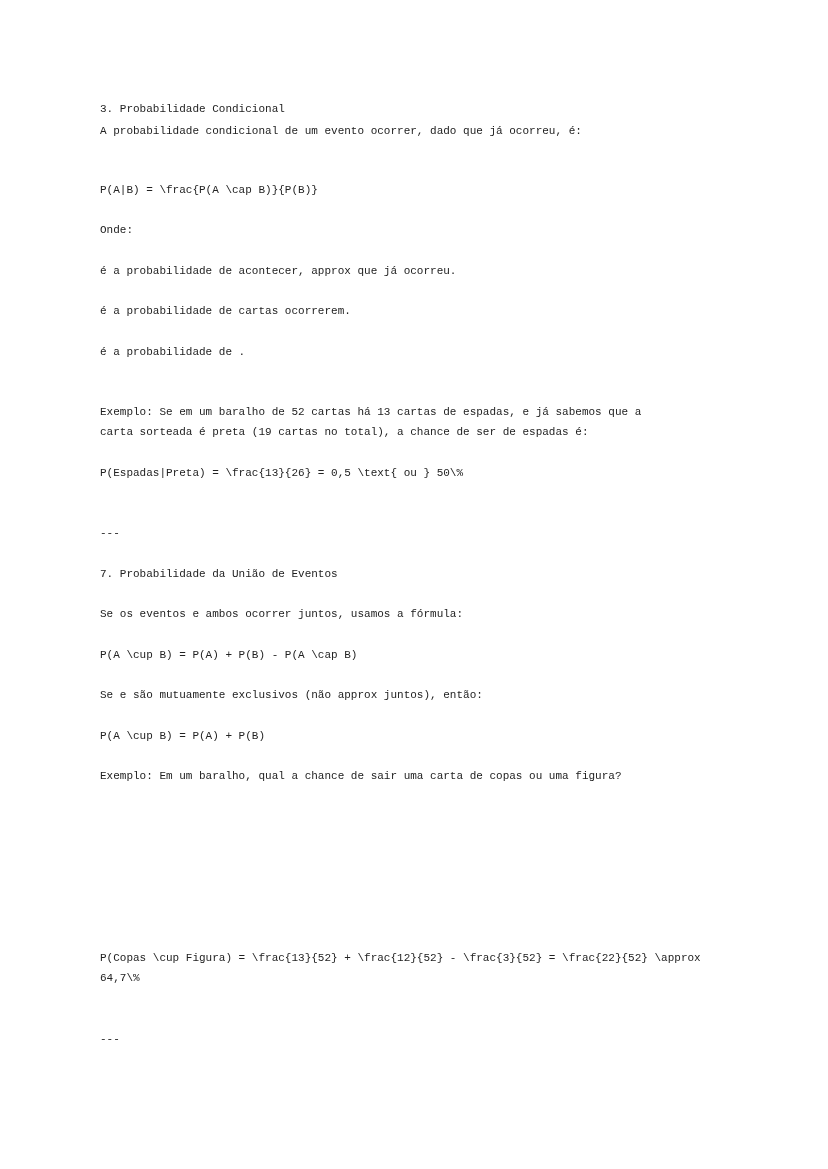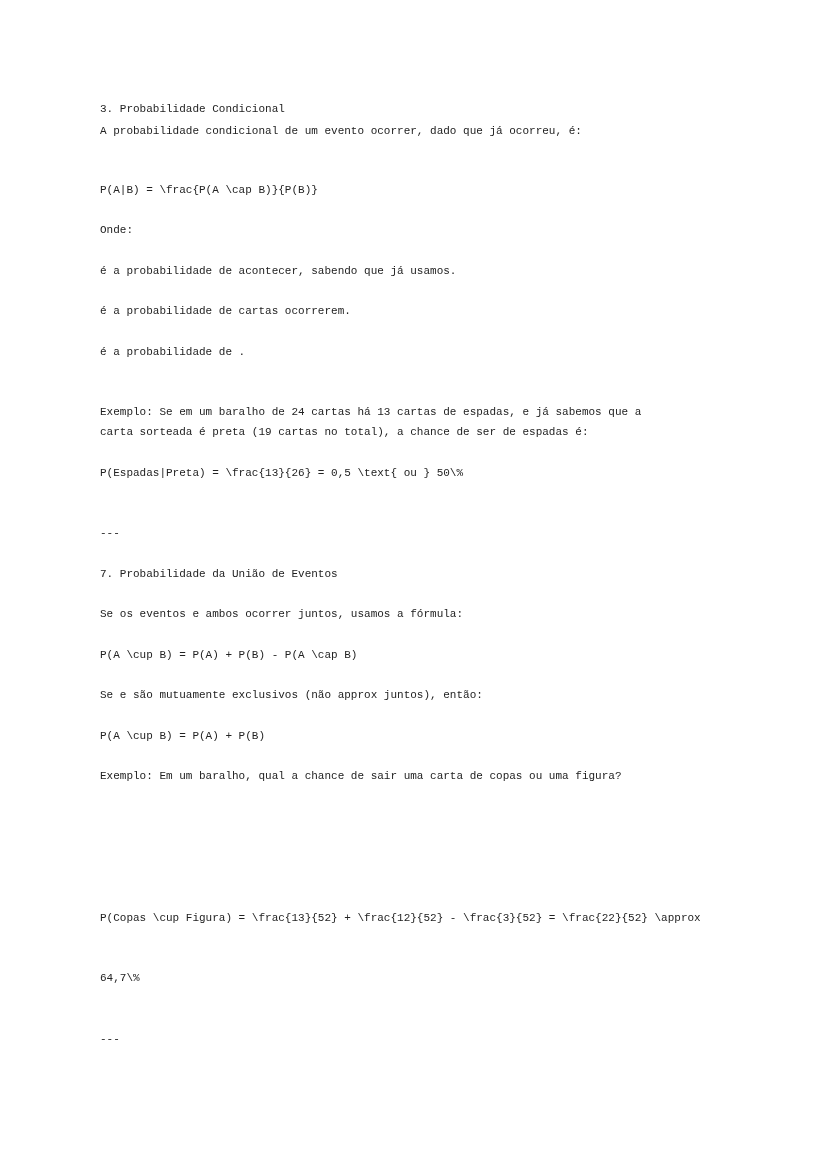--- a/index.html
+++ b/index.html
@@ -8,30 +8,30 @@
     .line { position: absolute; left: 100px; font-size: 11px; line-height: 20px; white-space: nowrap; font-family: Liberation Mono, monospace; }
   </style>
 </head>
 <body>
 
 <div>
   <div class="line" style="top:99px">3. Probabilidade Condicional</div>
   <div class="line" style="top:121px">A probabilidade condicional de um evento  ocorrer, dado que  já ocorreu, é:</div>
   <div class="line" style="top:180px">P(A|B) = \frac{P(A \cap B)}{P(B)}</div>
   <div class="line" style="top:220px">Onde:</div>
-  <div class="line" style="top:261px"> é a probabilidade de  acontecer, sabendo que  já usamos.</div>
+  <div class="line" style="top:261px"> é a probabilidade de  acontecer, approx que  já ocorreu.</div>
   <div class="line" style="top:301px"> é a probabilidade de cartas ocorrerem.</div>
   <div class="line" style="top:342px"> é a probabilidade de .</div>
-  <div class="line" style="top:402px">Exemplo: Se em um baralho de 24 cartas há 13 cartas de espadas, e já sabemos que a</div>
+  <div class="line" style="top:402px">Exemplo: Se em um baralho de 52 cartas há 13 cartas de espadas, e já sabemos que a</div>
   <div class="line" style="top:422px">carta sorteada é preta (19 cartas no total), a chance de ser de espadas é:</div>
   <div class="line" style="top:463px">P(Espadas|Preta) = \frac{13}{26} = 0,5 \text{ ou } 50\%</div>
   <div class="line" style="top:523px">---</div>
 
   <div class="line" style="top:564px">7. Probabilidade da União de Eventos</div>
   <div class="line" style="top:604px">Se os eventos  e  ambos ocorrer juntos, usamos a fórmula:</div>
   <div class="line" style="top:645px">P(A \cup B) = P(A) + P(B) - P(A \cap B)</div>
   <div class="line" style="top:685px">Se  e  são mutuamente exclusivos (não approx juntos), então:</div>
   <div class="line" style="top:726px">P(A \cup B) = P(A) + P(B)</div>
   <div class="line" style="top:766px">Exemplo: Em um baralho, qual a chance de sair uma carta de copas ou uma figura?</div>
-  <div class="line" style="top:908px">P(Copas \cup Figura) = \frac{13}{52} + \frac{12}{52} - \frac{3}{52} = \frac{22}{52} \approx</div>
+  <div class="line" style="top:948px">P(Copas \cup Figura) = \frac{13}{52} + \frac{12}{52} - \frac{3}{52} = \frac{22}{52} \approx</div>
   <div class="line" style="top:968px">64,7\%</div>
   <div class="line" style="top:1029px">---</div>
 </div>
 
 </body></html>

